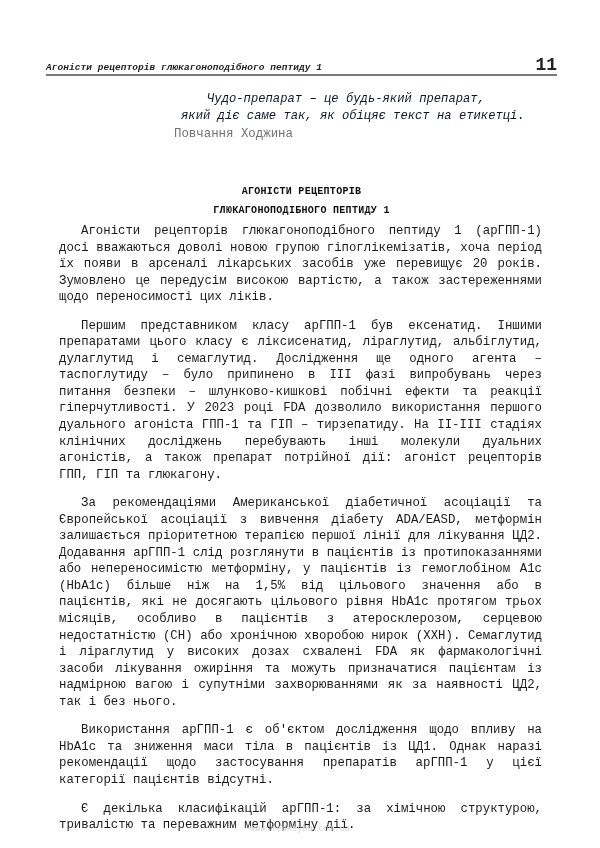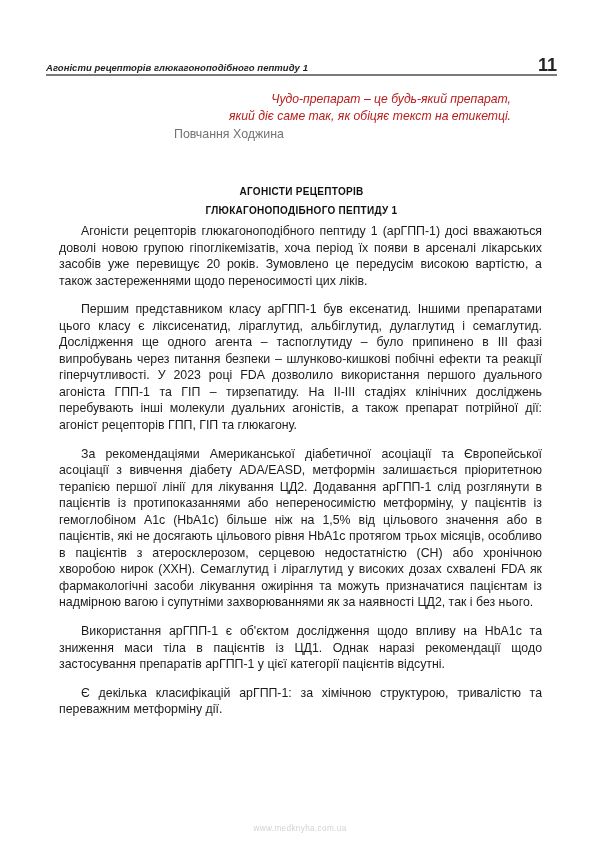--- a/index.html
+++ b/index.html
@@ -6,21 +6,21 @@
     margin: 0;
     padding: 0;
     background: #ffffff;
   }
   .page {
     position: relative;
     width: 568px;
     height: 848px;
     background: #ffffff;
     overflow: hidden;
-    font-family: Liberation Sans, sans-serif;
+    font-family: Liberation Mono, monospace;
     color: #1a1a1a;
   }
 
   
   .header {
     position: absolute;
     left: 46px;
     top: 55px;
     width: 511px;
     display: flex;
@@ -48,25 +48,25 @@
     height: 2px;
     background: #7a7a7a;
   }
 
   
   .epigraph {
     position: absolute;
     right: 57px;
     top: 91px;
     width: 330px;
-    text-align: right;
+    text-align: center;
     font-style: italic;
     font-size: 12.2px;
     line-height: 16.5px;
-    color: #b91c1c;
+    color: #0f172a;
   }
   .epigraph-line { display: block; white-space: nowrap; }
   .epigraph-source {
     position: absolute;
     right: 64px;
     top: 127px;
     width: 330px;
     text-align: left;
     font-size: 12.4px;
     color: #737373;

